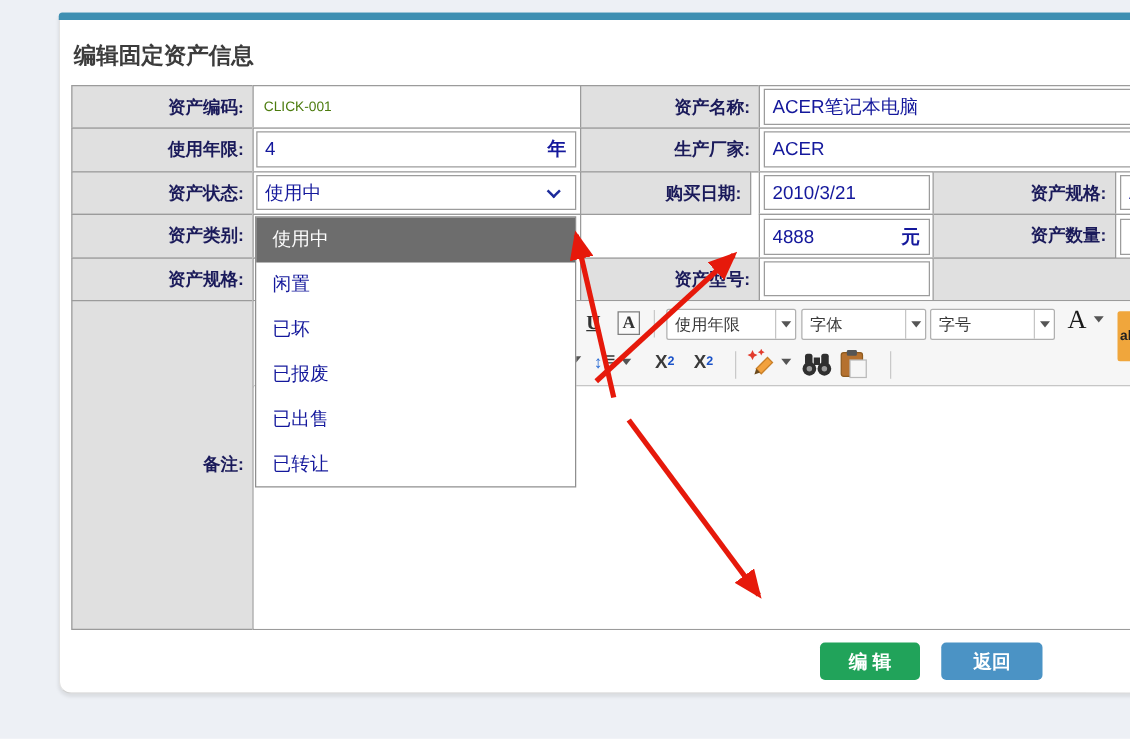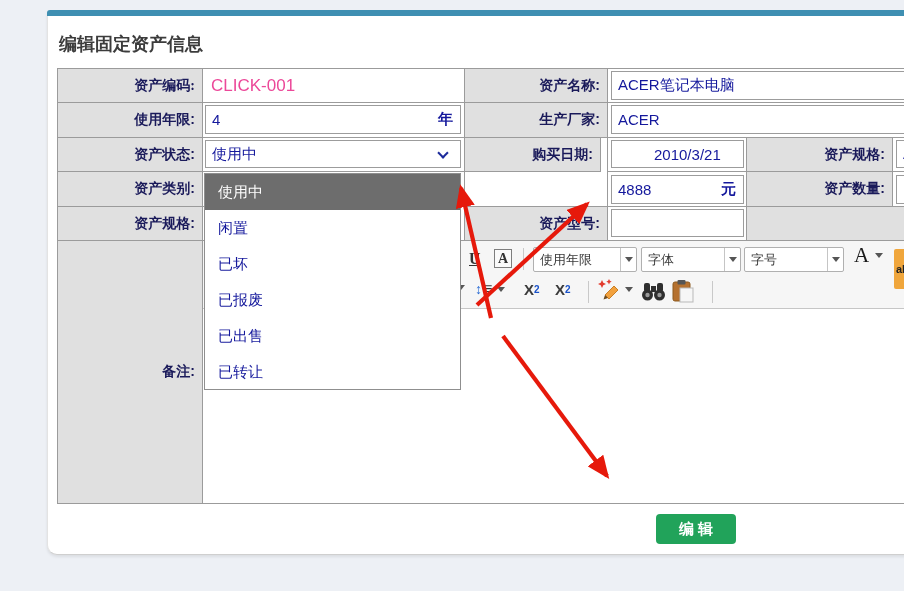--- a/index.html
+++ b/index.html
@@ -12,21 +12,21 @@
           border-bottom:1px solid #cfcfcf; border-left:1px solid #e3e3e3;
           border-radius:4px 0 0 10px; box-shadow:0 2px 3px rgba(0,0,0,.08); }
   .accent-bar { position:absolute; left:8px; top:10px; width:896px; height:6px; background:#3E8FB2; border-radius:3px 3px 0 0; }
   .page-title { position:absolute; left:20px; top:32px; font-size:18px; font-weight:bold; color:#3c3c3c; }
 
   
   .cell { position:absolute; border:1px solid #9b9b9b; background:#fff; }
   .lbl { background:#e0e0e0; display:flex; align-items:center; justify-content:flex-end;
          padding-right:7px; font-size:14px; font-weight:bold; color:#1A1A5A; }
   .val { display:flex; align-items:center; }
-  .plainval { padding-left:8px; font-size:17px; color:#ec4899; }
+  .plainval { padding-left:8px; font-size:11px; color:#4d7c0f; }
   .filler { background:#e0e0e0; }
 
   
   .inputbox { position:absolute; border:1px solid #9c9c9c; background:#fff; display:flex; align-items:center; }
   .inputbox input { border:none; outline:none; flex:1 1 auto; min-width:0; height:100%;
                     font-family:"Liberation Sans",sans-serif; font-size:15px; color:#14189C; padding:0 6px; background:transparent; }
   .suffix { flex:0 0 auto; font-size:15px; font-weight:bold; color:#14189C; padding-right:7px; }
 
   
   .selectbox { position:absolute; border:1px solid #9c9c9c; background:#fff; display:flex; align-items:center; cursor:default; }
@@ -109,21 +109,21 @@
 
   <div class="cell" style="left:568px; top:68px;  width:342px; height:35px;"></div>
   <div class="inputbox" style="left:572px; top:71px; width:345px; height:29px;">
     <input type="text" value="ACER笔记本电脑" style="">
   </div>
   <div class="cell" style="left:568px; top:102px; width:342px; height:36px;"></div>
   <div class="inputbox" style="left:572px; top:105px; width:345px; height:29px;">
     <input type="text" value="ACER" style="">
   </div>
   <div class="cell" style="left:568px; top:137px; width:140px; height:35px;"></div>
-  <div class="inputbox" style="left:572px; top:140px; width:133px; height:28px;padding-left:36px;">
+  <div class="inputbox" style="left:572px; top:140px; width:133px; height:28px;">
     <input type="text" value="2010/3/21" style="">
   </div>
   <div class="cell" style="left:853px; top:137px; width:57px; height:35px;"></div>
   <div class="inputbox" style="left:857px; top:140px; width:60px; height:28px;">
     <input type="text" value="ACER笔" style="">
   </div>
   <div class="cell" style="left:568px; top:171px; width:140px; height:36px;"></div>
   <div class="inputbox" style="left:572px; top:175px; width:133px; height:29px;">
     <input type="text" value="4888" style="">
     <span class="suffix">元</span>
@@ -228,20 +228,21 @@
   <div class="popup">
     <div class="opt selected">使用中</div>
     <div class="opt">闲置</div>
     <div class="opt">已坏</div>
     <div class="opt">已报废</div>
     <div class="opt">已出售</div>
     <div class="opt">已转让</div>
   </div>
 
   <button class="btn btn-edit">编 辑</button>
+  <button class="btn btn-back">返回</button>
 
   <svg class="arrows">
     <defs>
       <marker id="ah" markerWidth="5.5" markerHeight="4.6" refX="4.6" refY="2.3" orient="auto">
         <path d="M0,0 L5.5,2.3 L0,4.6 Z" fill="#E6190B"></path>
       </marker>
     </defs>
     <line x1="452" y1="318" x2="422" y2="188" stroke="#E6190B" stroke-width="4.2" marker-end="url(#ah)"></line>
     <line x1="438" y1="305" x2="548" y2="204" stroke="#E6190B" stroke-width="4.2" marker-end="url(#ah)"></line>
     <line x1="464" y1="336" x2="568" y2="476" stroke="#E6190B" stroke-width="4.2" marker-end="url(#ah)"></line>

